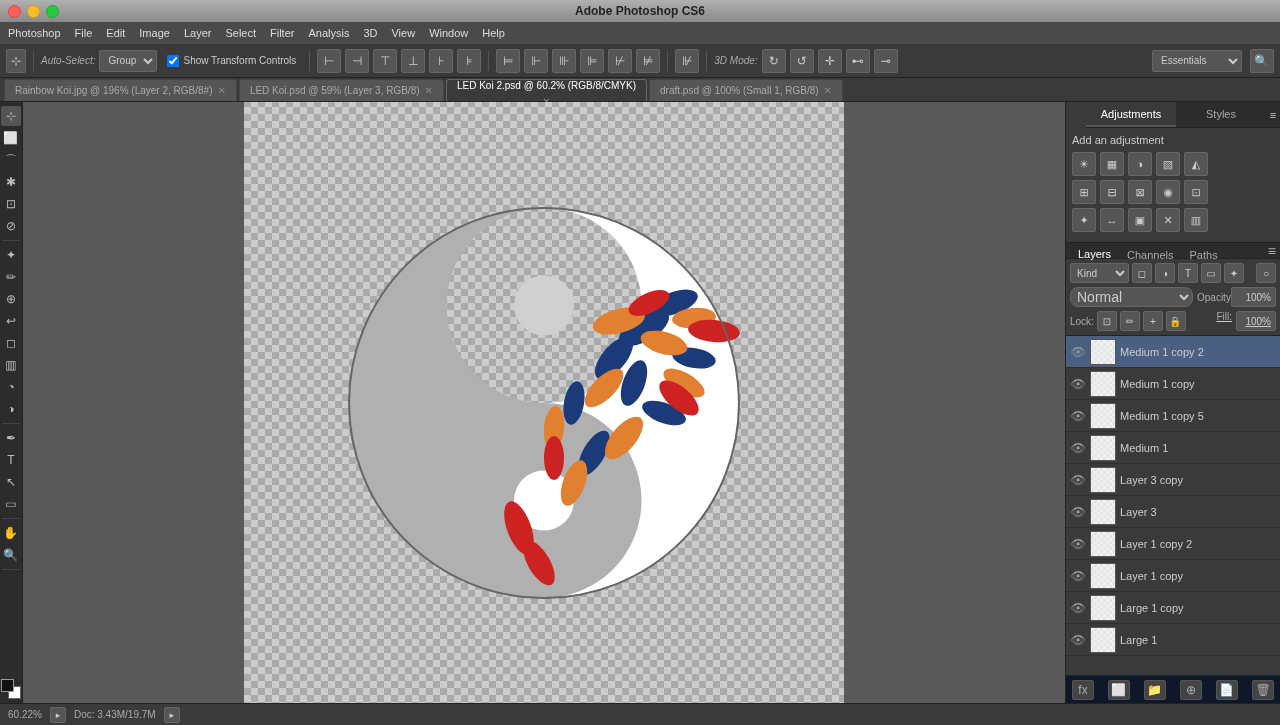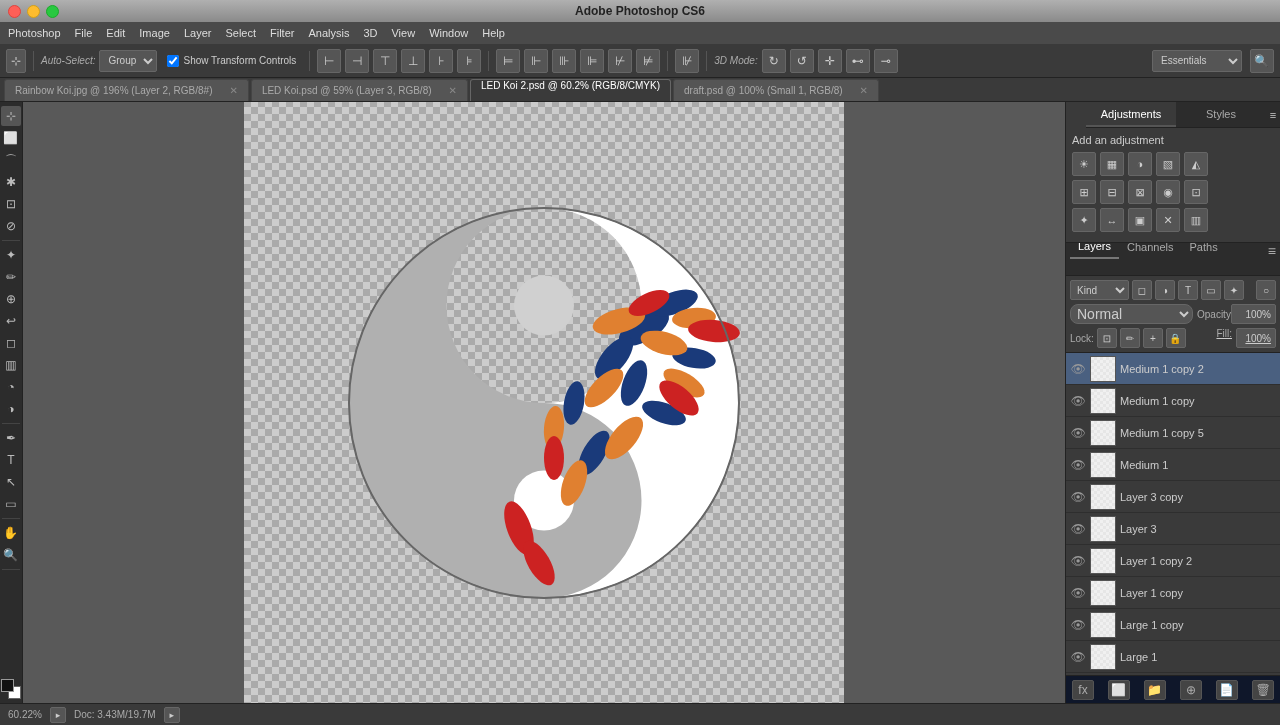--- a/index.html
+++ b/index.html
@@ -49,21 +49,21 @@
       display: flex; align-items: flex-end; padding: 0 4px;
       border-bottom: 1px solid #222;
     }
     .tab {
       height: 22px;
       background: #555;
       border: 1px solid #444; border-bottom: none;
       padding: 0 10px;
       font-size: 10px; color: #aaa;
       cursor: pointer;
-      display: flex; align-items: center; gap: 17px;
+      display: flex; align-items: center; gap: 5px;
       border-radius: 3px 3px 0 0;
       margin-right: 2px;
     }
     .tab.active { background: #3a3a3a; color: #fff; border-color: #666; flex-direction: column; }
     .tab .close-x { color: #888; font-size: 10px; }
 
     
     #main-area {
       display: flex;
       height: calc(725px - 22px - 22px - 34px - 24px - 22px);
@@ -140,21 +140,21 @@
     .adj-icon {
       width: 24px; height: 24px;
       background: #555; border: 1px solid #666;
       border-radius: 2px; cursor: pointer;
       display: flex; align-items: center; justify-content: center;
       color: #ccc; font-size: 11px;
     }
 
     
     #layers-panel { flex: 1; display: flex; flex-direction: column; overflow: hidden; }
-    #layers-tabs { display: flex; background: #2c2c2c; border-bottom: 1px solid #222; align-items: flex-end; padding: 16px 4px; height: 16px; }
+    #layers-tabs { display: flex; background: #2c2c2c; border-bottom: 1px solid #222; align-items: flex-start; padding: 0 4px; height: 16px; }
     .layer-tab { font-size: 11px; color: #aaa; cursor: pointer; padding: 0 8px; height: 24px; display: flex; align-items: center; }
     .layer-tab.active { color: #fff; border-bottom: 2px solid #777; }
     #layers-panel-options { position: relative; margin-left: auto; }
     .panel-menu-btn { background: none; border: none; color: #aaa; cursor: pointer; font-size: 14px; }
 
     
     #layer-controls { padding: 4px; border-bottom: 1px solid #222; }
     .lc-row { display: flex; align-items: center; gap: 4px; margin-bottom: 4px; }
     .lc-label { font-size: 10px; color: #aaa; width: 30px; }
     .lc-select { background: #555; border: 1px solid #666; color: #ccc; font-size: 14px; height: 20px; padding: 0 2px; border-radius: 8px; flex: 1; }

